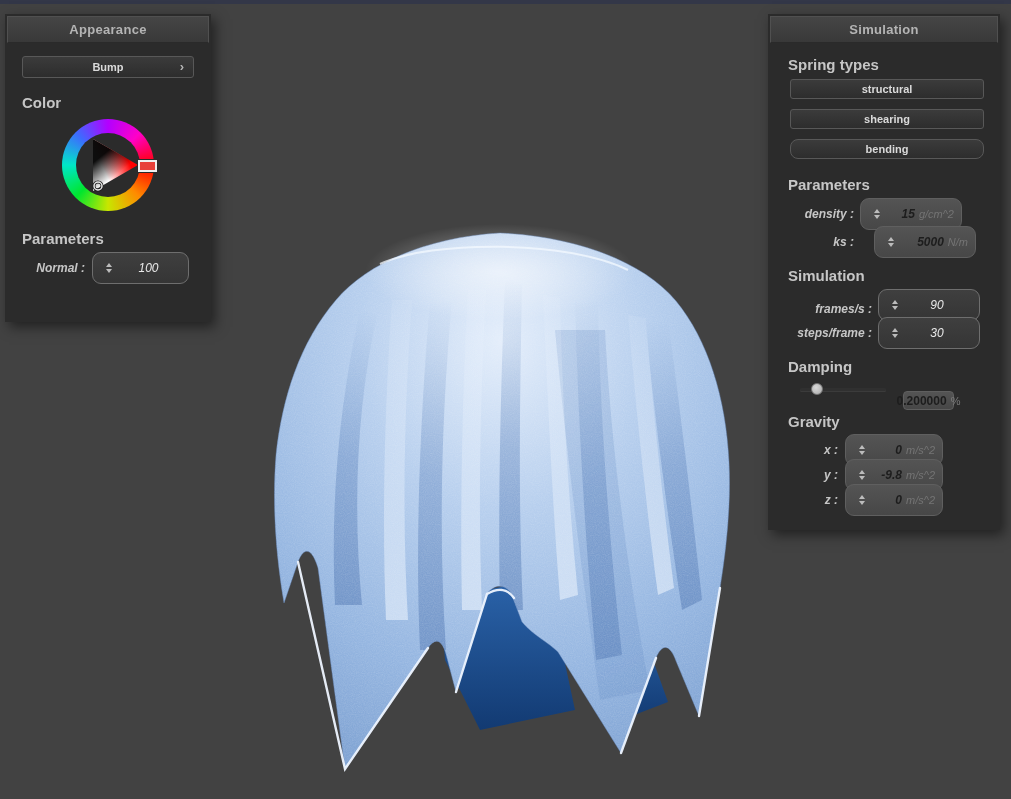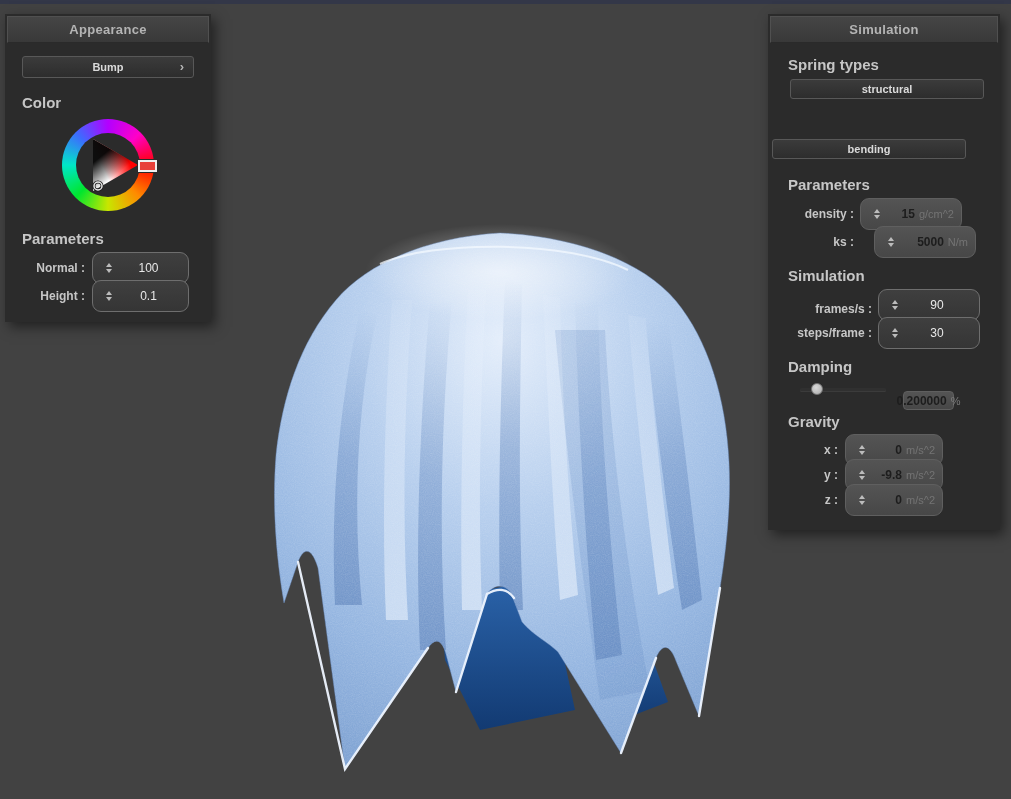--- a/index.html
+++ b/index.html
@@ -21,21 +21,21 @@
   }
   .sec-label{position:absolute;color:#c6c6c6;font-weight:bold;font-size:15px;white-space:nowrap;}
   .btn{
     position:absolute;box-sizing:border-box;
     background:linear-gradient(#3b3b3b,#2d2d2d);
     border:1px solid #585858;border-radius:3px;
     color:#dadada;font-size:11px;font-weight:bold;
     display:flex;align-items:center;justify-content:center;cursor:pointer;
   }
   .btn .chev-right{position:absolute;right:9px;top:50%;transform:translateY(-54%);color:#b5b5b5;font-size:13px;font-weight:bold;}
-  .row{position:absolute;display:flex;align-items:center;height:20px;}
+  .row{position:absolute;display:flex;align-items:center;height:20px;font-style:italic;}
   .lbl{color:#c6c6c6;font-weight:bold;font-size:12px;text-align:right;white-space:nowrap;}
   .spin{
     height:32px;box-sizing:border-box;border-radius:9px;
     display:flex;align-items:center;padding:0 7px 0 13px;font-size:12px;cursor:text;
   }
   .spin.dark{background:linear-gradient(#3f3f3f,#353535);border:1px solid #6e6e6e;color:#e8e8e8;}
   .spin.gray{background:linear-gradient(#545454,#474747);border:1px solid #5f5f5f;color:#1d1d1d;font-weight:bold;}
   .chevs{display:flex;flex-direction:column;align-items:center;gap:2px;margin-right:4px;}
   .chevs i{display:block;width:0;height:0;border-left:3px solid transparent;border-right:3px solid transparent;}
   .chevs .u{border-bottom:4px solid #bcbcbc;}
@@ -197,43 +197,36 @@
     <span class="lbl" style="width:80px;">Normal :</span>
     <div class="spin dark" style="margin-left:7px;width:97px;">
       <span class="chevs">
           <i class="u"></i>
           <i class="d"></i>
         </span>
       <span class="val">100</span>
     </div>
   </div>
 
-  <div class="row" style="left:0;top:272px;width:200px;">
-    <span class="lbl" style="width:80px;">Height :</span>
-    <div class="spin dark" style="margin-left:7px;width:97px;">
-      <span class="chevs">
-          <i class="u"></i>
-          <i class="d"></i>
-        </span>
-      <span class="val">0.1</span>
-    </div>
-  </div>
 </div>
 
 <div class="panel" style="left:768px;top:14px;width:232px;height:516px;">
   <div class="panel-header">
     <span>Simulation</span>
   </div>
 
   <div class="sec-label" style="left:20px;top:42px;">Spring types</div>
 
   <div class="btn" style="left:22px;top:65px;width:194px;height:20px;">
     <span>structural</span>
   </div>
-  <div class="btn" style="left:4px;top:125px;width:194px;height:20px;">
+  <div class="btn" style="left:22px;top:95px;width:194px;height:20px;">
+    <span>shearing</span>
+  </div>
+  <div class="btn" style="left:22px;top:125px;width:194px;height:20px;border-radius:8px;">
     <span>bending</span>
   </div>
 
   <div class="sec-label" style="left:20px;top:162px;">Parameters</div>
 
   <div class="row" style="left:0;top:190px;width:226px;">
     <span class="lbl" style="width:86px;">density :</span>
     <div class="spin gray" style="margin-left:6px;width:102px;">
       <span class="chevs">
           <i class="u"></i>

